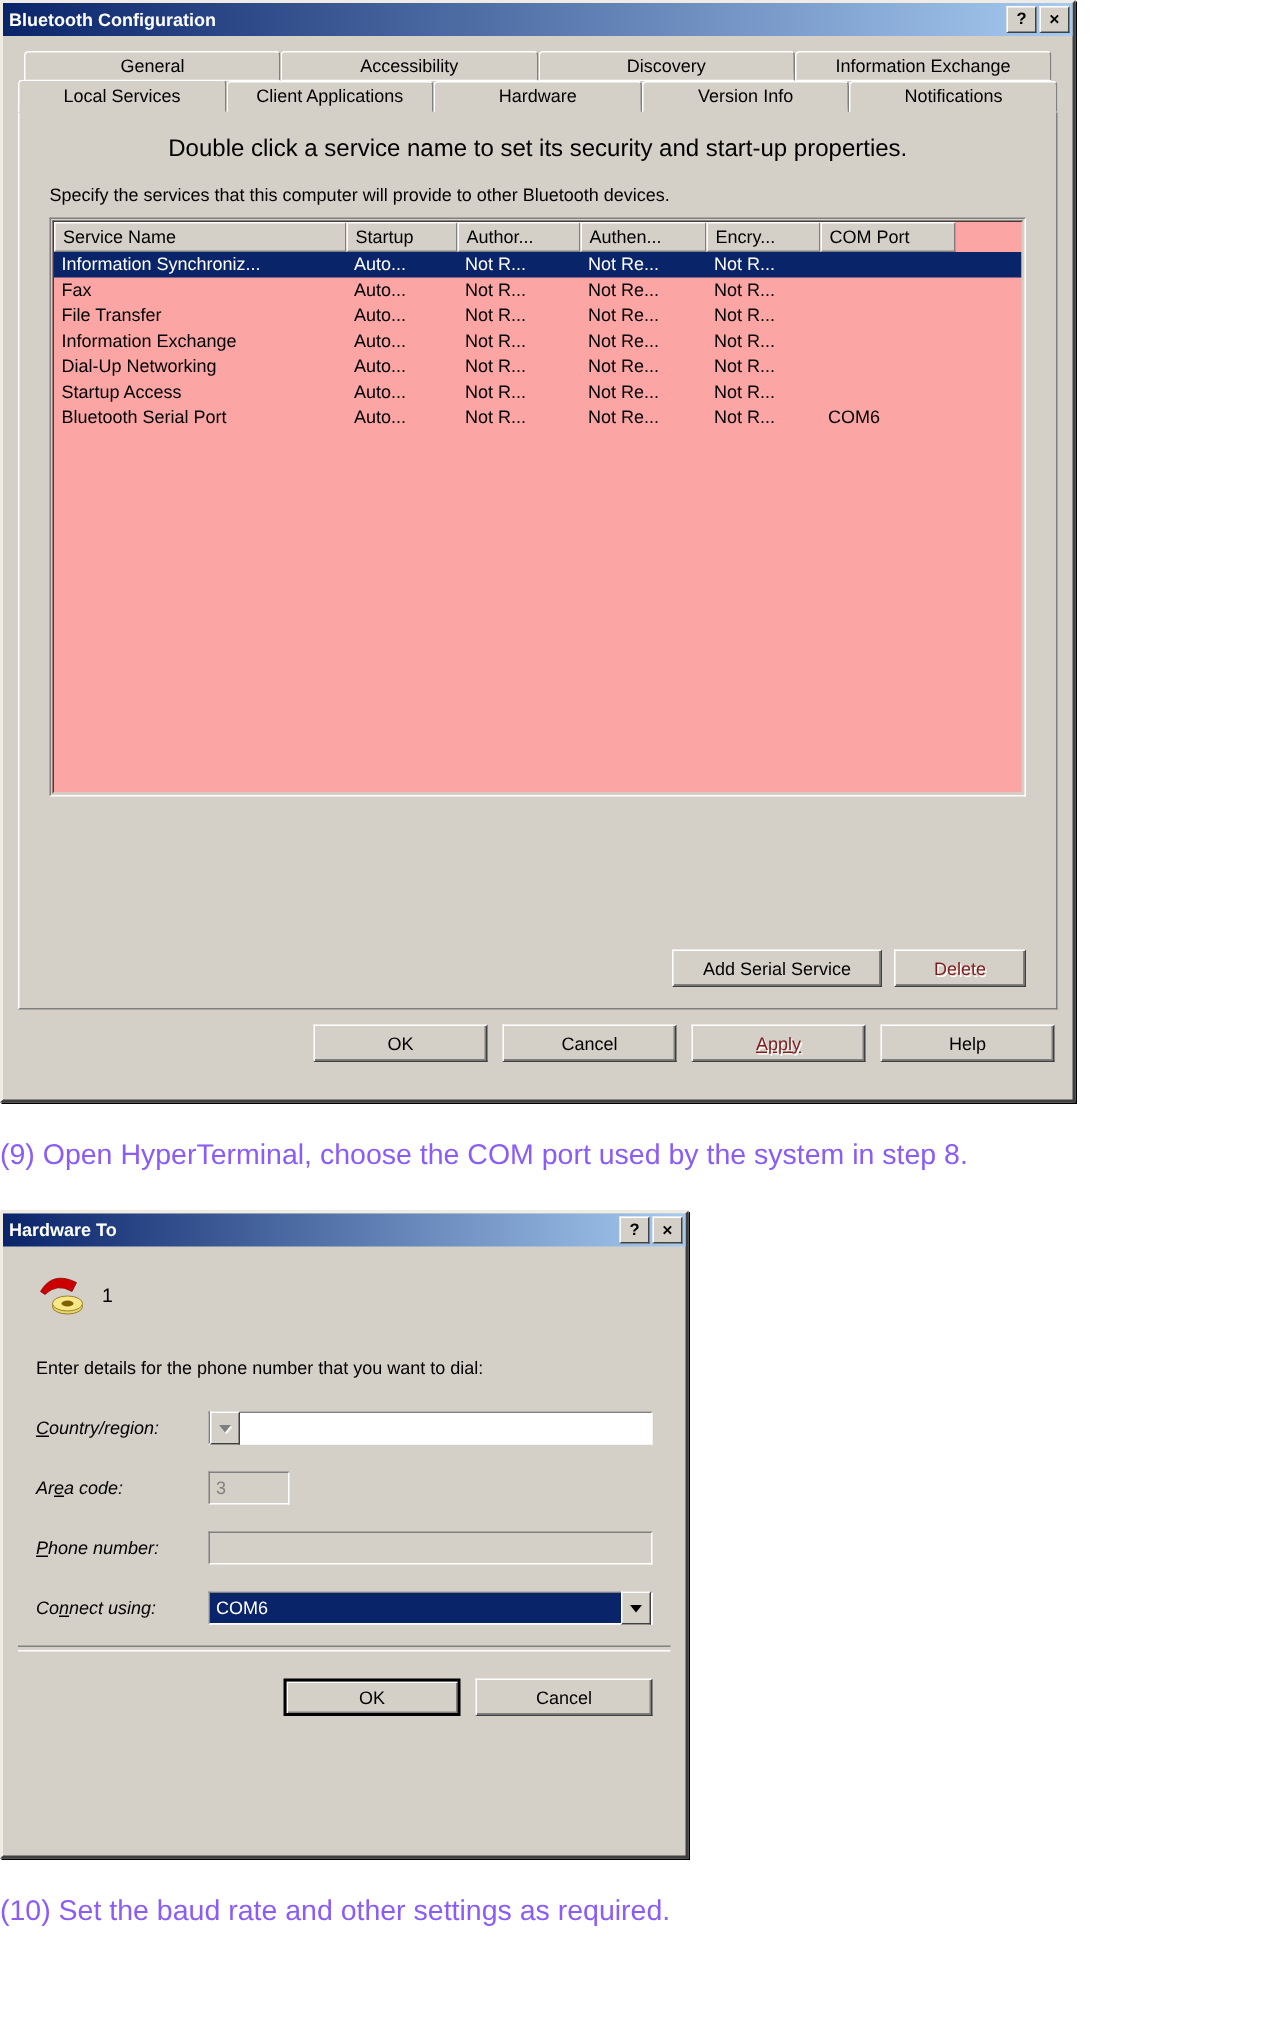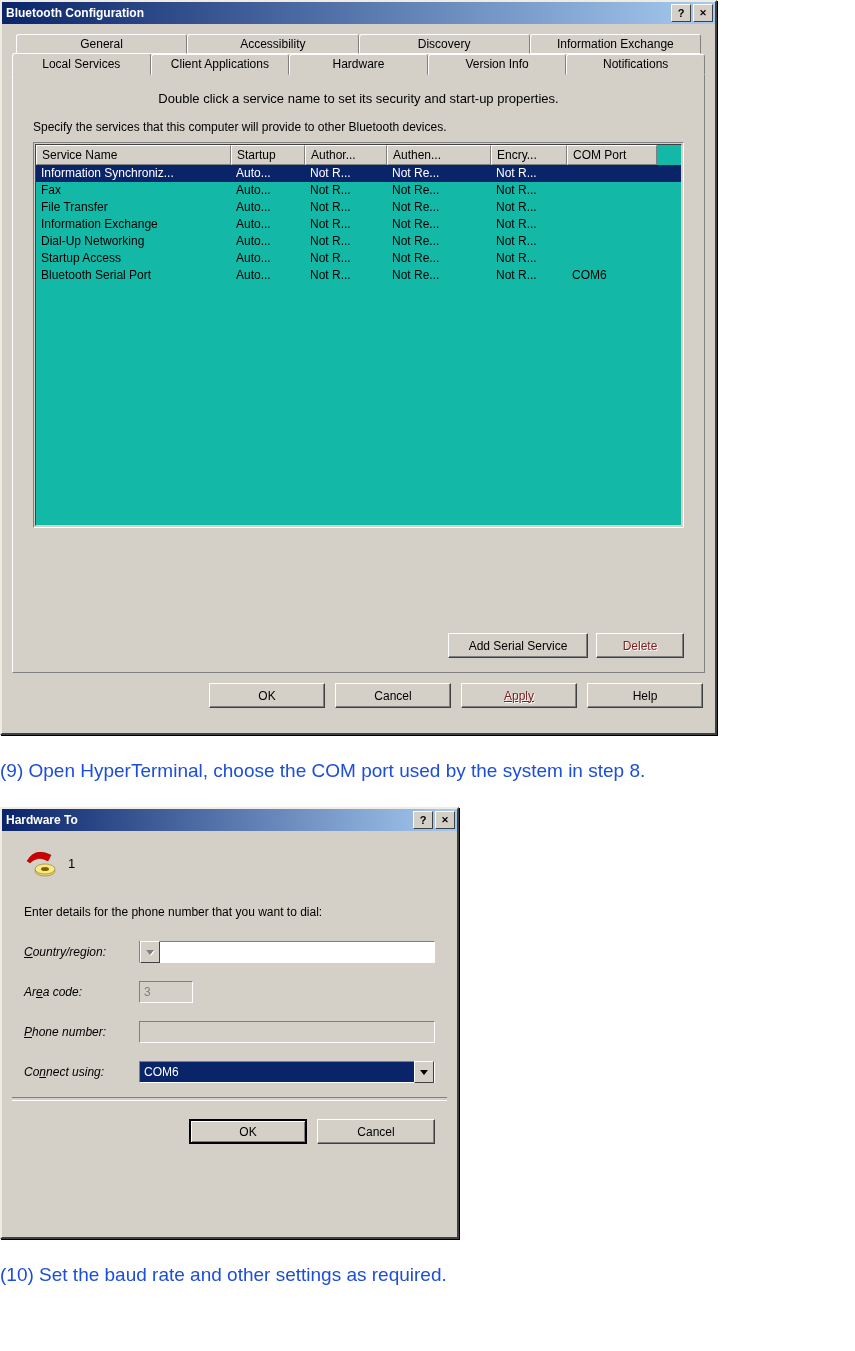--- a/index.html
+++ b/index.html
@@ -7,21 +7,21 @@
     font-size: 11px;
     background: #fff;
     margin: 0;
     padding: 0;
     width: 855px;
   }
   .doc-text {
     font-family: Arial, Helvetica, sans-serif;
     font-size: 19px;
     margin: 25px 0 25px 0;
-    color: #1d4ed8;
+    color: #8b5cf6;
   }
   
   .window {
     background: #d4d0c8;
     border: 2px solid;
     border-color: #f0ece4 #404040 #404040 #f0ece4;
     box-shadow: 1px 1px 0 #000;
     position: relative;
   }
   .win1 { width: 713px; height: 731px; }
@@ -76,47 +76,47 @@
   }
   .tab-panel {
     border: 1px solid;
     border-color: #fff #808080 #808080 #fff;
     border-top: none;
     height: 598px;
     padding: 16px 20px 10px 20px;
     position: relative;
     box-sizing: border-box;
   }
-  .hint { font-size: 13px; margin-bottom: 14px; text-align:center;}
+  .hint { font-size: 16px; margin-bottom: 14px; text-align:center;}
   .hint2 { font-size: 12px; margin-bottom: 8px; }
   
   .listview-wrap {
     border: 1px solid;
     border-color: #808080 #fff #fff #808080;
     padding:1px;
   }
   .listview {
-    background: #14b8a6;
+    background: #fca5a5;
     border: 1px solid;
     border-color: #404040 #d4d0c8 #d4d0c8 #404040;
     height: 380px;
     overflow: hidden;
   }
   .lv-header { display: flex; }
   .lv-h {
     background: #d4d0c8;
     border: 1px solid;
     border-color: #fff #808080 #808080 #fff;
     padding: 2px 5px;
     font-size: 12px;
     box-sizing: border-box;
     white-space: nowrap;
     overflow:hidden;
   }
-  .c0{width:195px;} .c1{width:74px;} .c2{width:82px;} .c3{width:104px;} .c4{width:76px;} .c5{width:90px;}
+  .c0{width:195px;} .c1{width:74px;} .c2{width:82px;} .c3{width:84px;} .c4{width:76px;} .c5{width:90px;}
   .lv-row { display:flex; font-size:12px; }
   .lv-row.sel { background:#0a246a; color:#fff; }
   .lv-c { padding: 0 5px; box-sizing:border-box; white-space:nowrap; overflow:hidden; height:17px; line-height:17px; }
   
   .btn {
     background: #d4d0c8;
     border: 1px solid;
     border-color: #fff #404040 #404040 #fff;
     box-shadow: inset -1px -1px 0 #808080, inset 1px 1px 0 #d4d0c8;
     padding: 3px 0;

